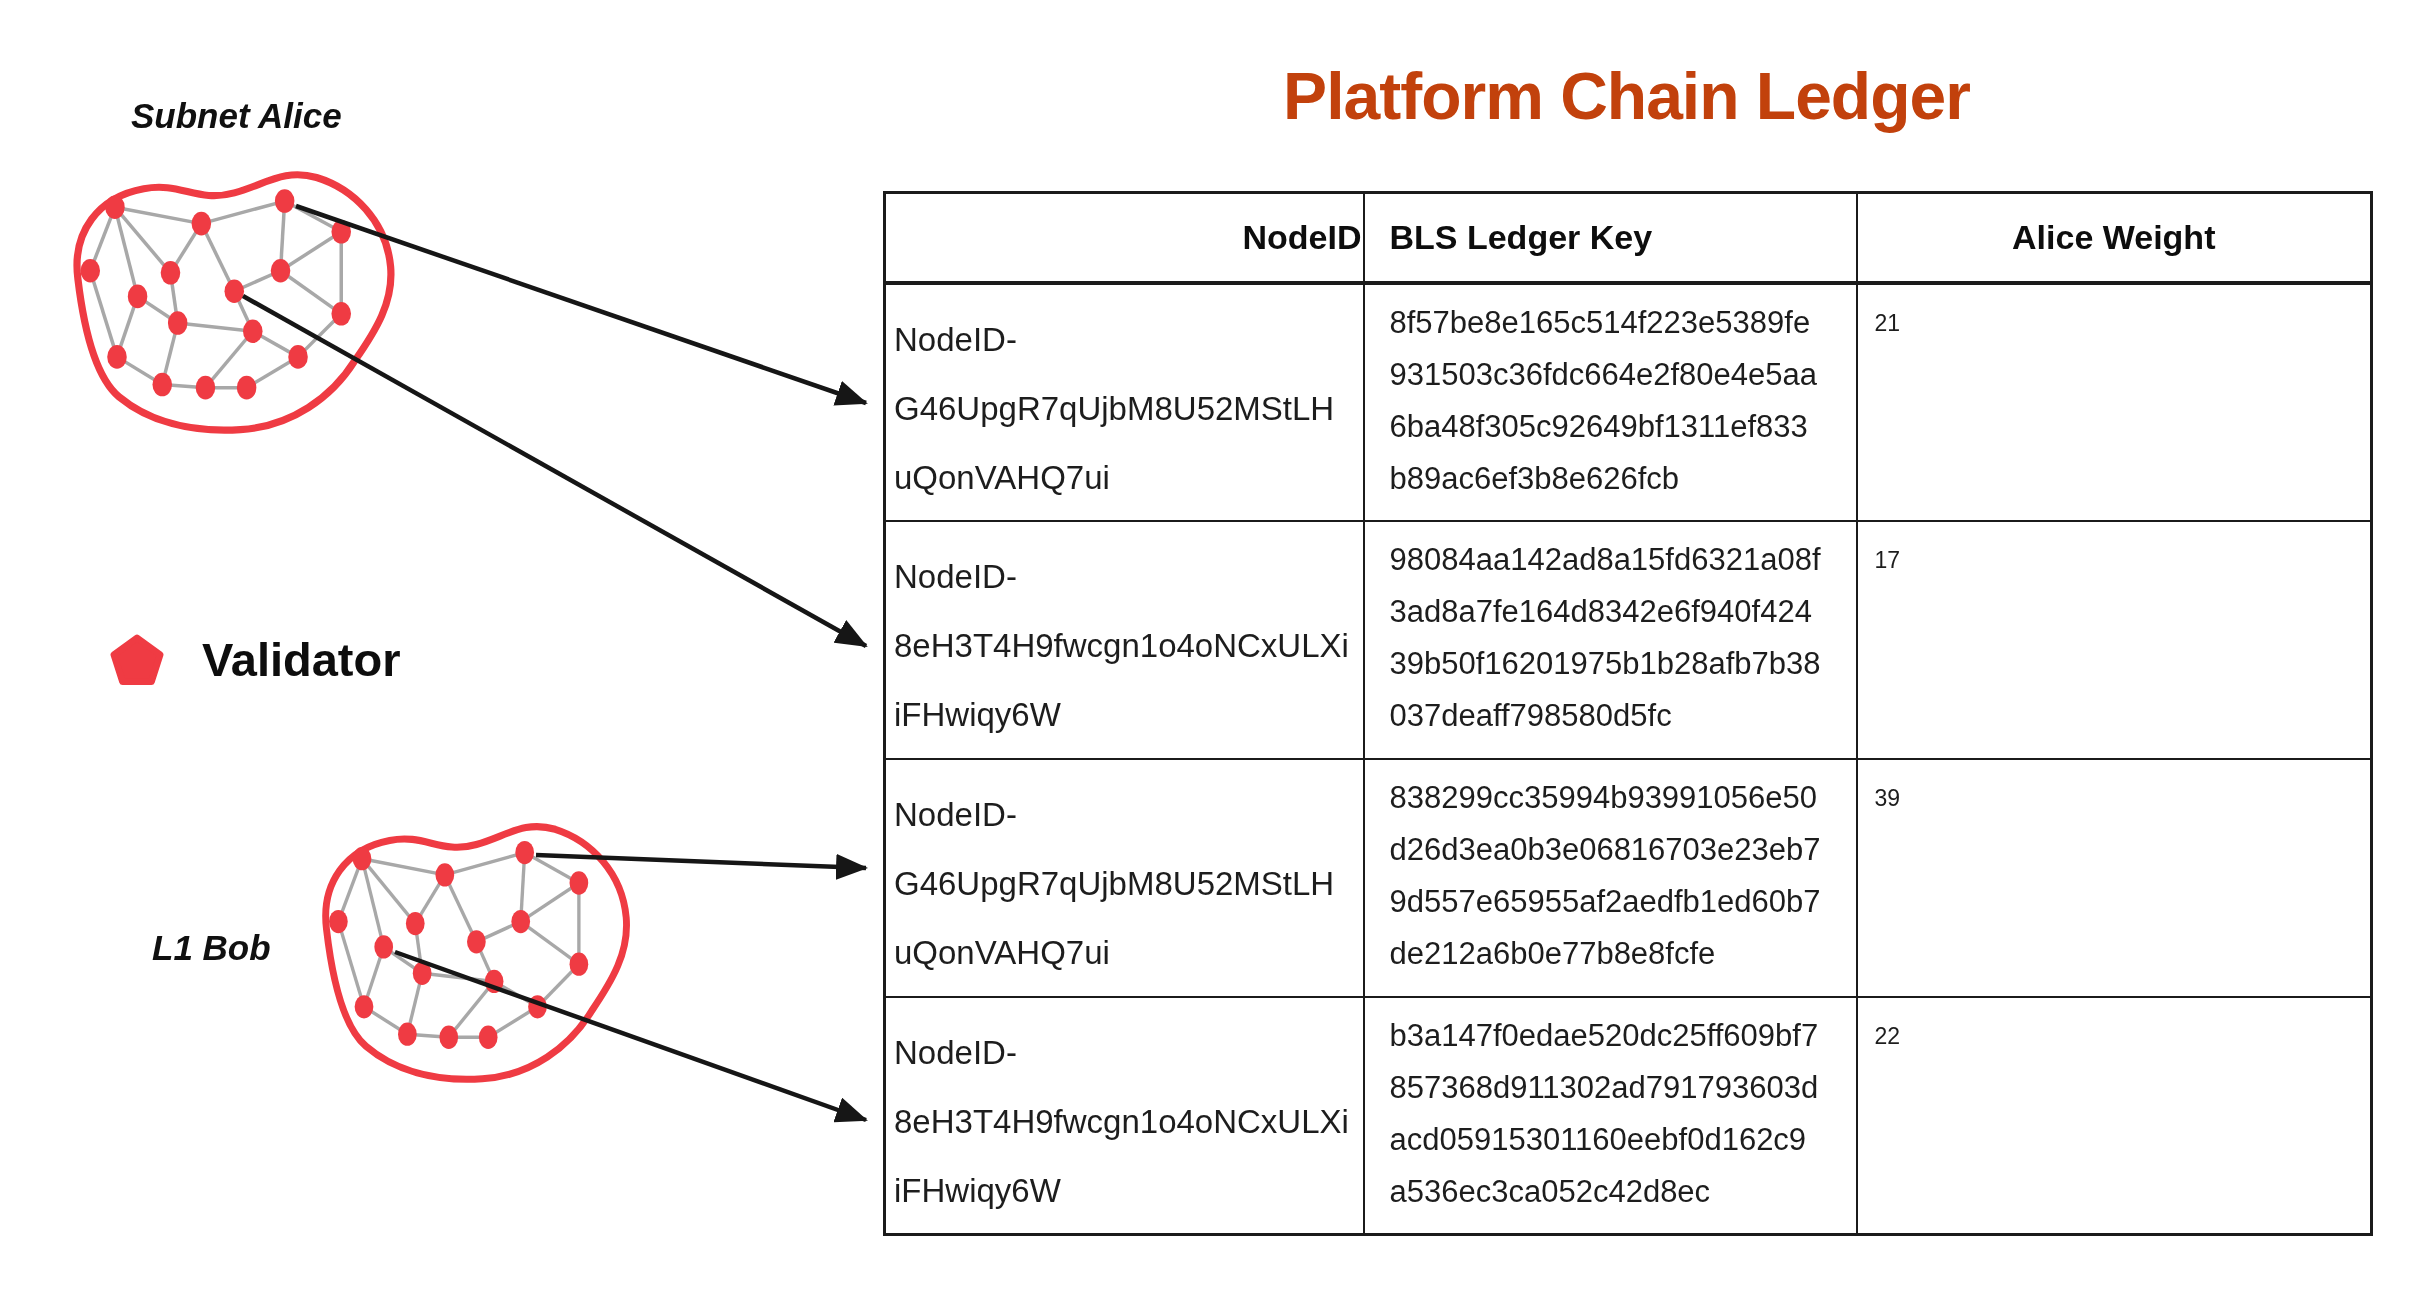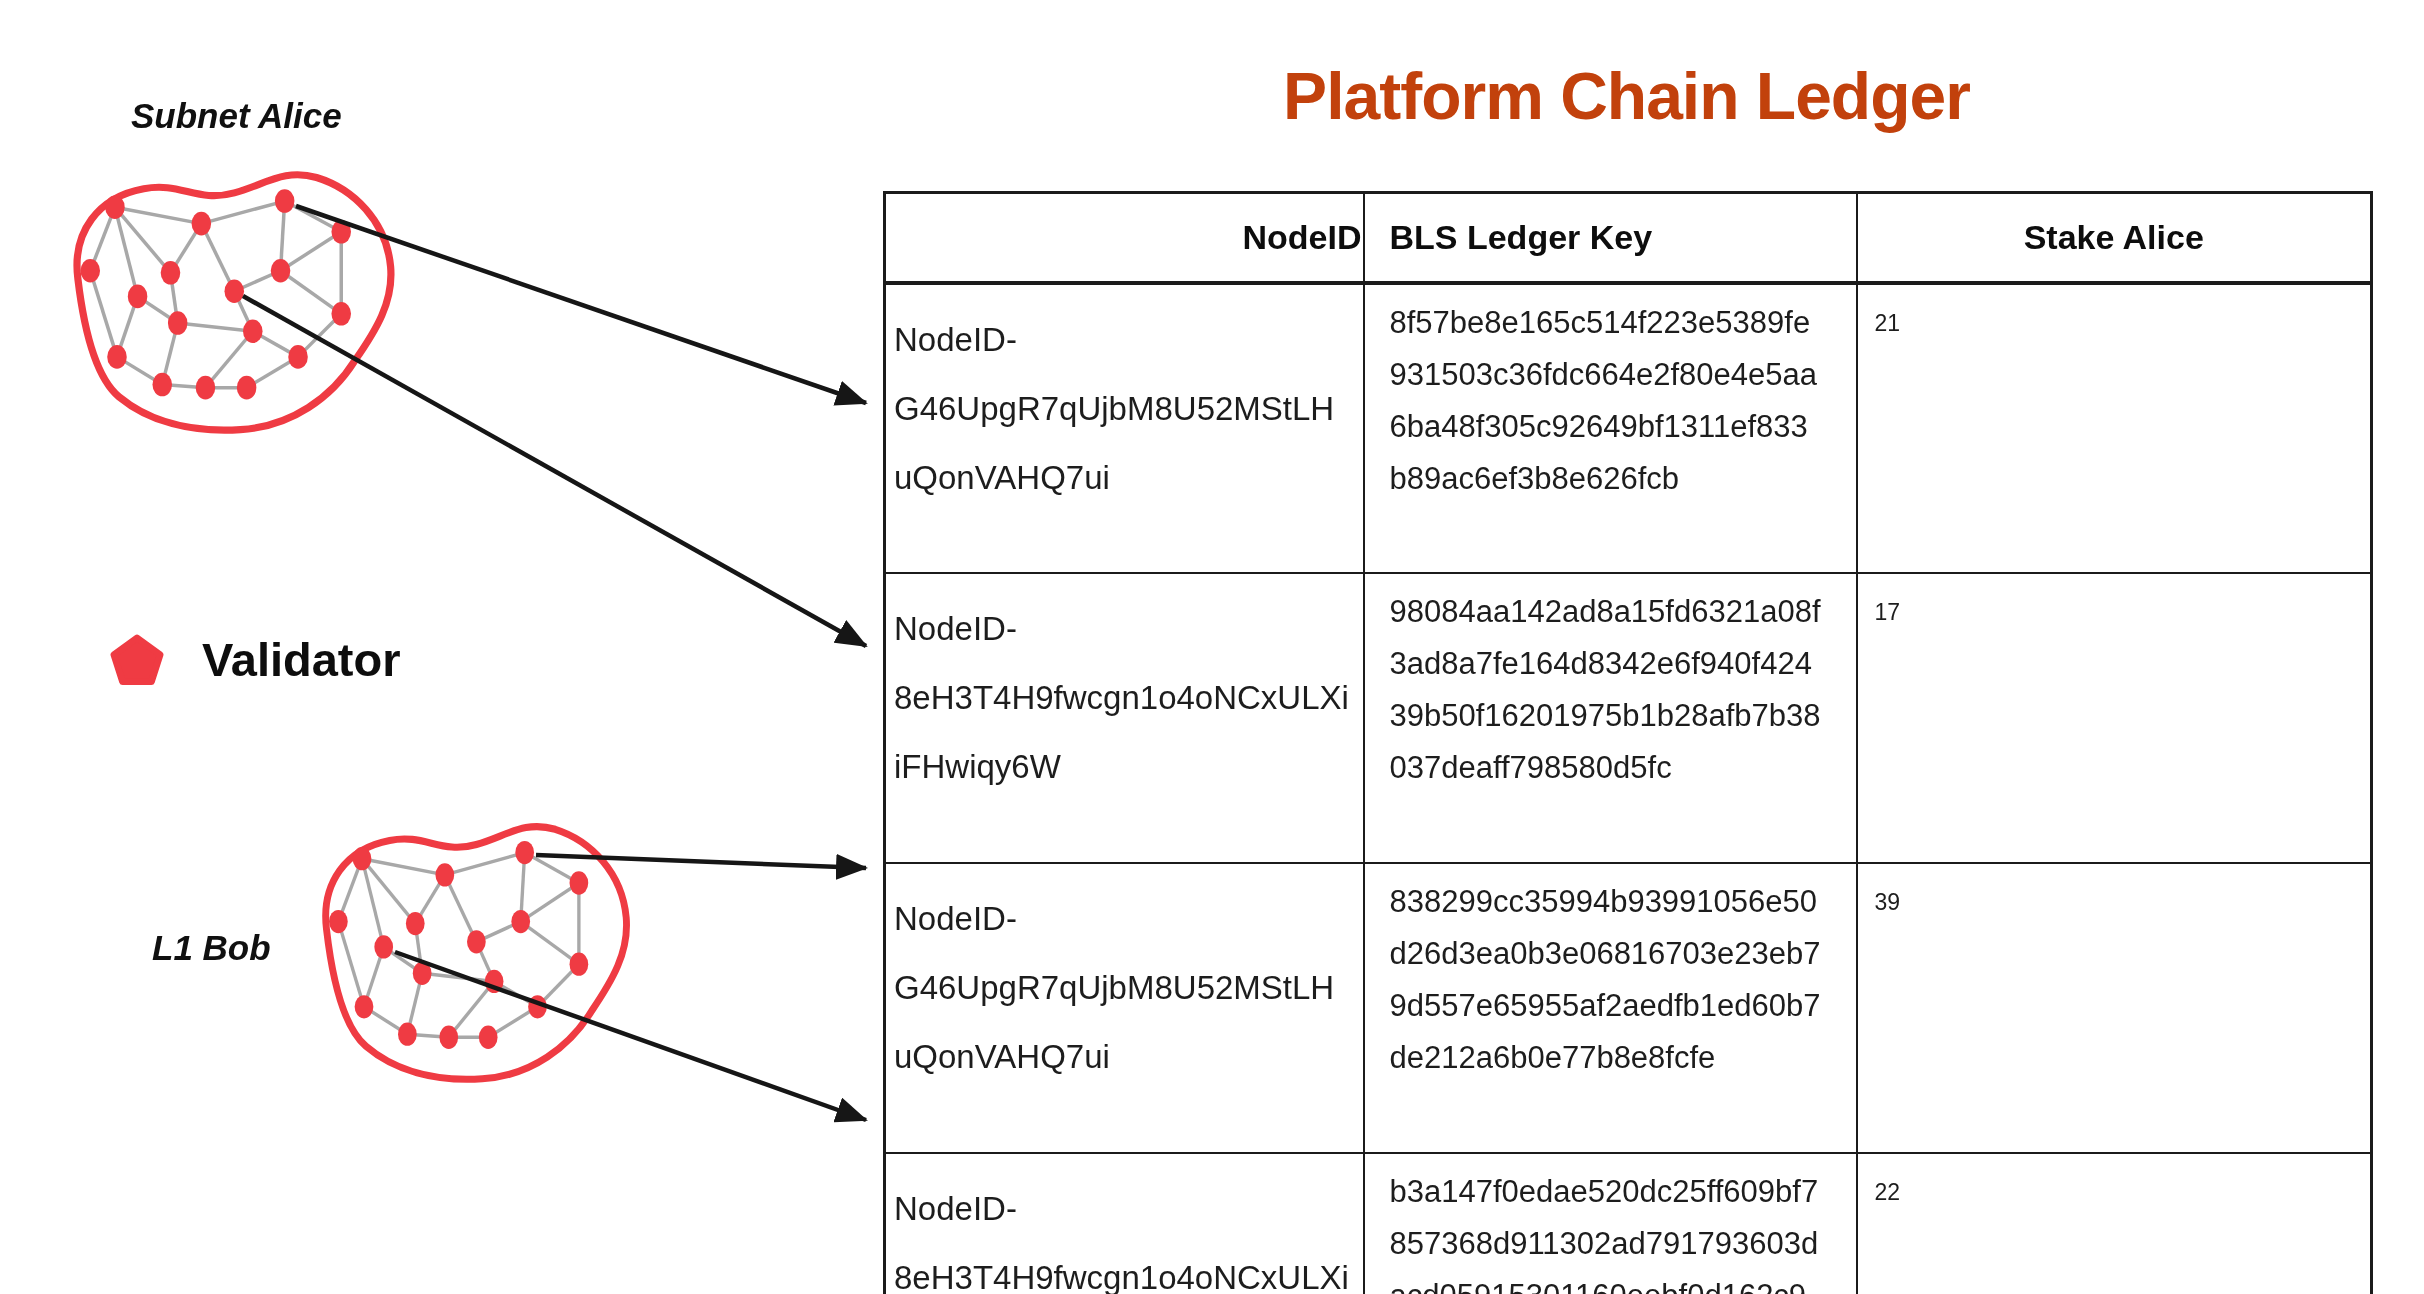--- a/index.html
+++ b/index.html
@@ -25,21 +25,21 @@
 
   svg.arrows{position:absolute;left:0;top:0;width:2424px;height:1294px;pointer-events:none;}
 
   table.ledger{
     position:absolute;left:883px;top:191px;width:1487px;
     border-collapse:collapse;table-layout:fixed;background:#fff;
     border:3px solid #1b1b1b;
   }
   .ledger th,.ledger td{border:2px solid #1b1b1b;}
   .ledger thead tr{height:90px;}
-  .ledger tbody tr{height:290px;}
+  .ledger tbody tr{height:238px;}
   .ledger th{
     font-size:34px;font-weight:700;color:#0d0d0d;vertical-align:middle;
     border-bottom:4px solid #1b1b1b;
   }
   th.c1{text-align:right;padding-left:8px;}
   th.c2{text-align:left;padding-left:25px;}
   th.c3{text-align:center;}
   .ledger td{vertical-align:top;color:#1d1d1d;background:#fff;}
   td.c1{
     font-size:33px;line-height:69px;padding:20px 10px 0 8px;
@@ -178,21 +178,21 @@
   <table class="ledger">
     <colgroup>
       <col style="width:479px">
         <col style="width:493px">
         <col style="width:515px">
     </colgroup>
     <thead>
       <tr>
         <th class="c1">NodeID</th>
         <th class="c2">BLS Ledger Key</th>
-        <th class="c3">Stake Alice</th>
+        <th class="c3">Alice Weight</th>
       </tr>
     </thead>
     <tbody>
       <tr>
         <td class="c1">NodeID-G46UpgR7qUjbM8U52MStLHuQonVAHQ7ui</td>
         <td class="c2">8f57be8e165c514f223e5389fe931503c36fdc664e2f80e4e5aa6ba48f305c92649bf1311ef833b89ac6ef3b8e626fcb</td>
         <td class="c3">21</td>
       </tr>
       <tr>
         <td class="c1">NodeID-8eH3T4H9fwcgn1o4oNCxULXiiFHwiqy6W</td>

